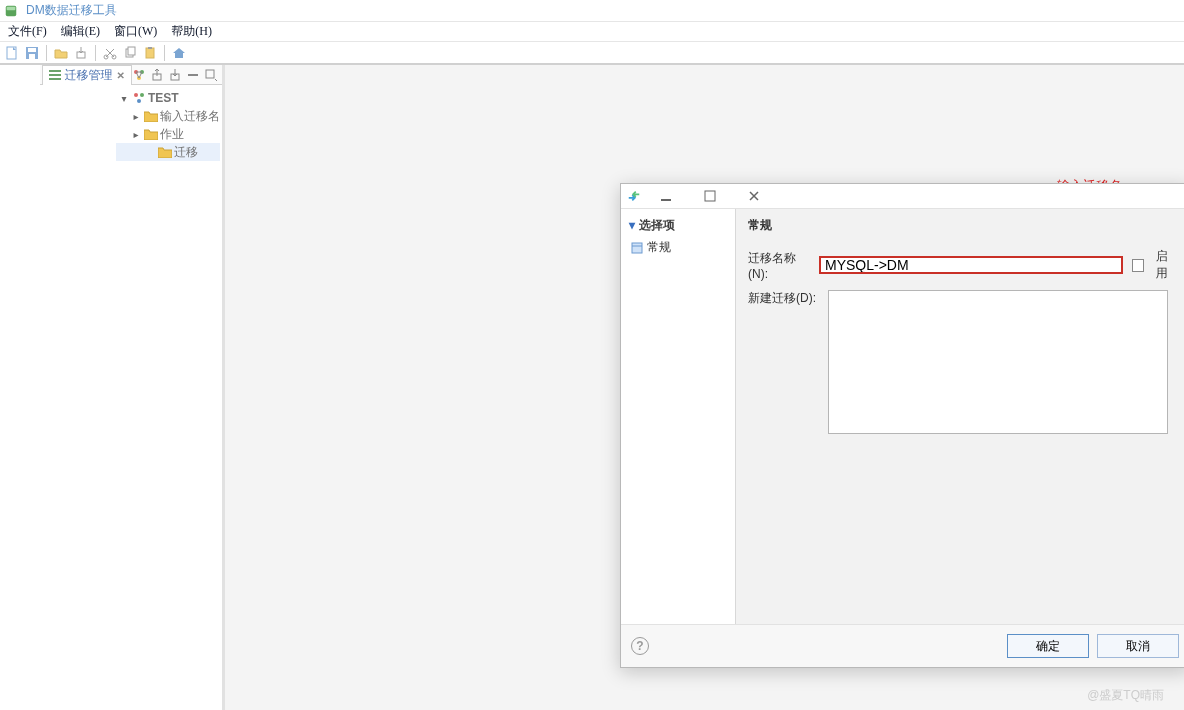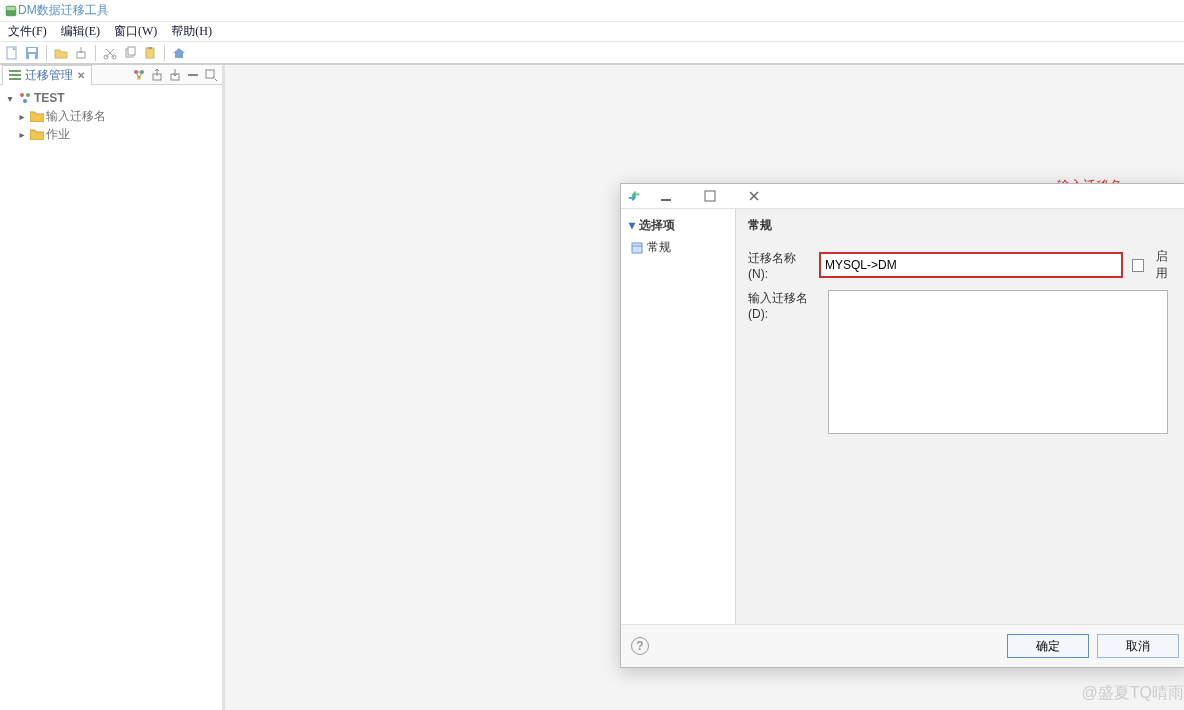--- a/index.html
+++ b/index.html
@@ -16,21 +16,21 @@
 
 
 .title-bar {
   display: flex;
   align-items: center;
   height: 22px;
   padding: 0 4px;
   background: #fff;
   border-bottom: 1px solid #e6e6e6;
   color: #5b8fc7;
-  gap: 0;
+  gap: 8px;
 }
 .title-bar .app-icon { width: 14px; height: 14px; }
 
 
 .menu-bar {
   display: flex;
   align-items: center;
   height: 20px;
   padding: 0 2px;
   background: #fff;
@@ -64,20 +64,21 @@
   border-top: 1px solid #d0d0d0;
 }
 
 
 .side-panel {
   width: 225px;
   border-right: 3px solid #e1e1e1;
   display: flex;
   flex-direction: column;
   background: #fff;
+  align-items: flex-end;
 }
 .panel-tabbar {
   height: 20px;
   display: flex;
   align-items: center;
   border-bottom: 1px solid #d0d0d0;
   background: #fafafa;
   padding: 0 2px;
 }
 .panel-tab {
@@ -172,22 +173,22 @@
   background: #f2f2f2;
   padding: 8px 12px;
   display: flex;
   flex-direction: column;
   gap: 8px;
 }
 .dlg-section-title { font-weight: bold; color: #333; padding-bottom: 6px; }
 .row { display: flex; align-items: center; gap: 10px; }
 .field-label { width: 70px; color: #333; }
 .text-input {
-  height: 24px; border: 1px solid #7a9acb; padding: 1px 4px;
-  font-family: inherit; font-size: 12px; background: #fff;
+  height: 16px; border: 1px solid #7a9acb; padding: 1px 4px;
+  font-family: inherit; font-size: 14px; background: #fff;
   flex: 1;
 }
 .name-input { width: 302px; flex: none; outline: 2px solid #c93027; outline-offset: -1px; }
 .cb { width: 13px; height: 13px; border: 1px solid #888; background: #fff; cursor: pointer; }
 .cb-label { padding-left: 2px; }
 .textarea {
   width: 340px; height: 144px;
   border: 1px solid #b5b5b5; background: #fff; resize: none;
   font-family: inherit; font-size: 12px; padding: 2px 4px;
   overflow-y: scroll;
@@ -224,21 +225,21 @@
   font-size: 13px;
 }
 .arrow-svg {
   position: absolute;
   left: 710px;
   top: 118px;
   pointer-events: none;
 }
 
 
-.watermark { position: absolute; right: 0; bottom: 6px; color: #ccc; font-size: 16px; }
+.watermark { position: absolute; right: 20px; bottom: 6px; color: #ccc; font-size: 12px; }
 
 
 svg { display: block; }
 </style>
 </head>
 <body>
 
 <div class="title-bar">
   <svg class="app-icon" viewBox="0 0 16 16">
     <rect x="2" y="2" width="12" height="12" rx="2" fill="#5aa35a"></rect>
@@ -362,20 +363,27 @@
             <path d="M0 2h5l1 2h8v8H0z" fill="#f0c552" stroke="#caa236"></path>
           </svg>
         <span class="tree-label">输入迁移名</span>
       </div>
       <div class="tree-row indent1">
         <span class="expander">▸</span>
         <svg class="folder-ico" viewBox="0 0 14 12">
             <path d="M0 2h5l1 2h8v8H0z" fill="#f0c552" stroke="#caa236"></path>
           </svg>
         <span class="tree-label">作业</span>
+      </div>
+      <div class="tree-row indent2 sel">
+        <span class="expander"></span>
+        <svg class="folder-ico" viewBox="0 0 14 12">
+            <path d="M0 2h5l1 2h8v8H0z" fill="#f0c552" stroke="#caa236"></path>
+          </svg>
+        <span class="tree-label">迁移</span>
       </div>
     </div>
   </div>
 
   <div class="content">
 
     <span class="anno-label">输入迁移名</span>
     <svg class="arrow-svg" width="180" height="70">
       <line x1="155" y1="6" x2="8" y2="60" stroke="#d22" stroke-width="1.5"></line>
       <polygon points="8,60 18,50 15,62" fill="#d22"></polygon>
@@ -420,21 +428,21 @@
           <div class="dlg-section-title">常规</div>
 
           <div class="row">
             <span class="field-label">迁移名称(N):</span>
             <input class="text-input name-input" value="MYSQL-&gt;DM" style="">
             <span class="cb"></span>
             <span class="cb-label">启用</span>
           </div>
 
           <div class="row" style="align-items:flex-start;">
-            <span class="field-label">输入迁移名(D):</span>
+            <span class="field-label">新建迁移(D):</span>
             <textarea class="textarea" value="" style=""></textarea>
           </div>
         </div>
       </div>
 
       <div class="dlg-footer">
         <span class="help-icon">?</span>
         <span style="flex:1"></span>
         <button class="btn default">确定</button>
         <button class="btn">取消</button>

